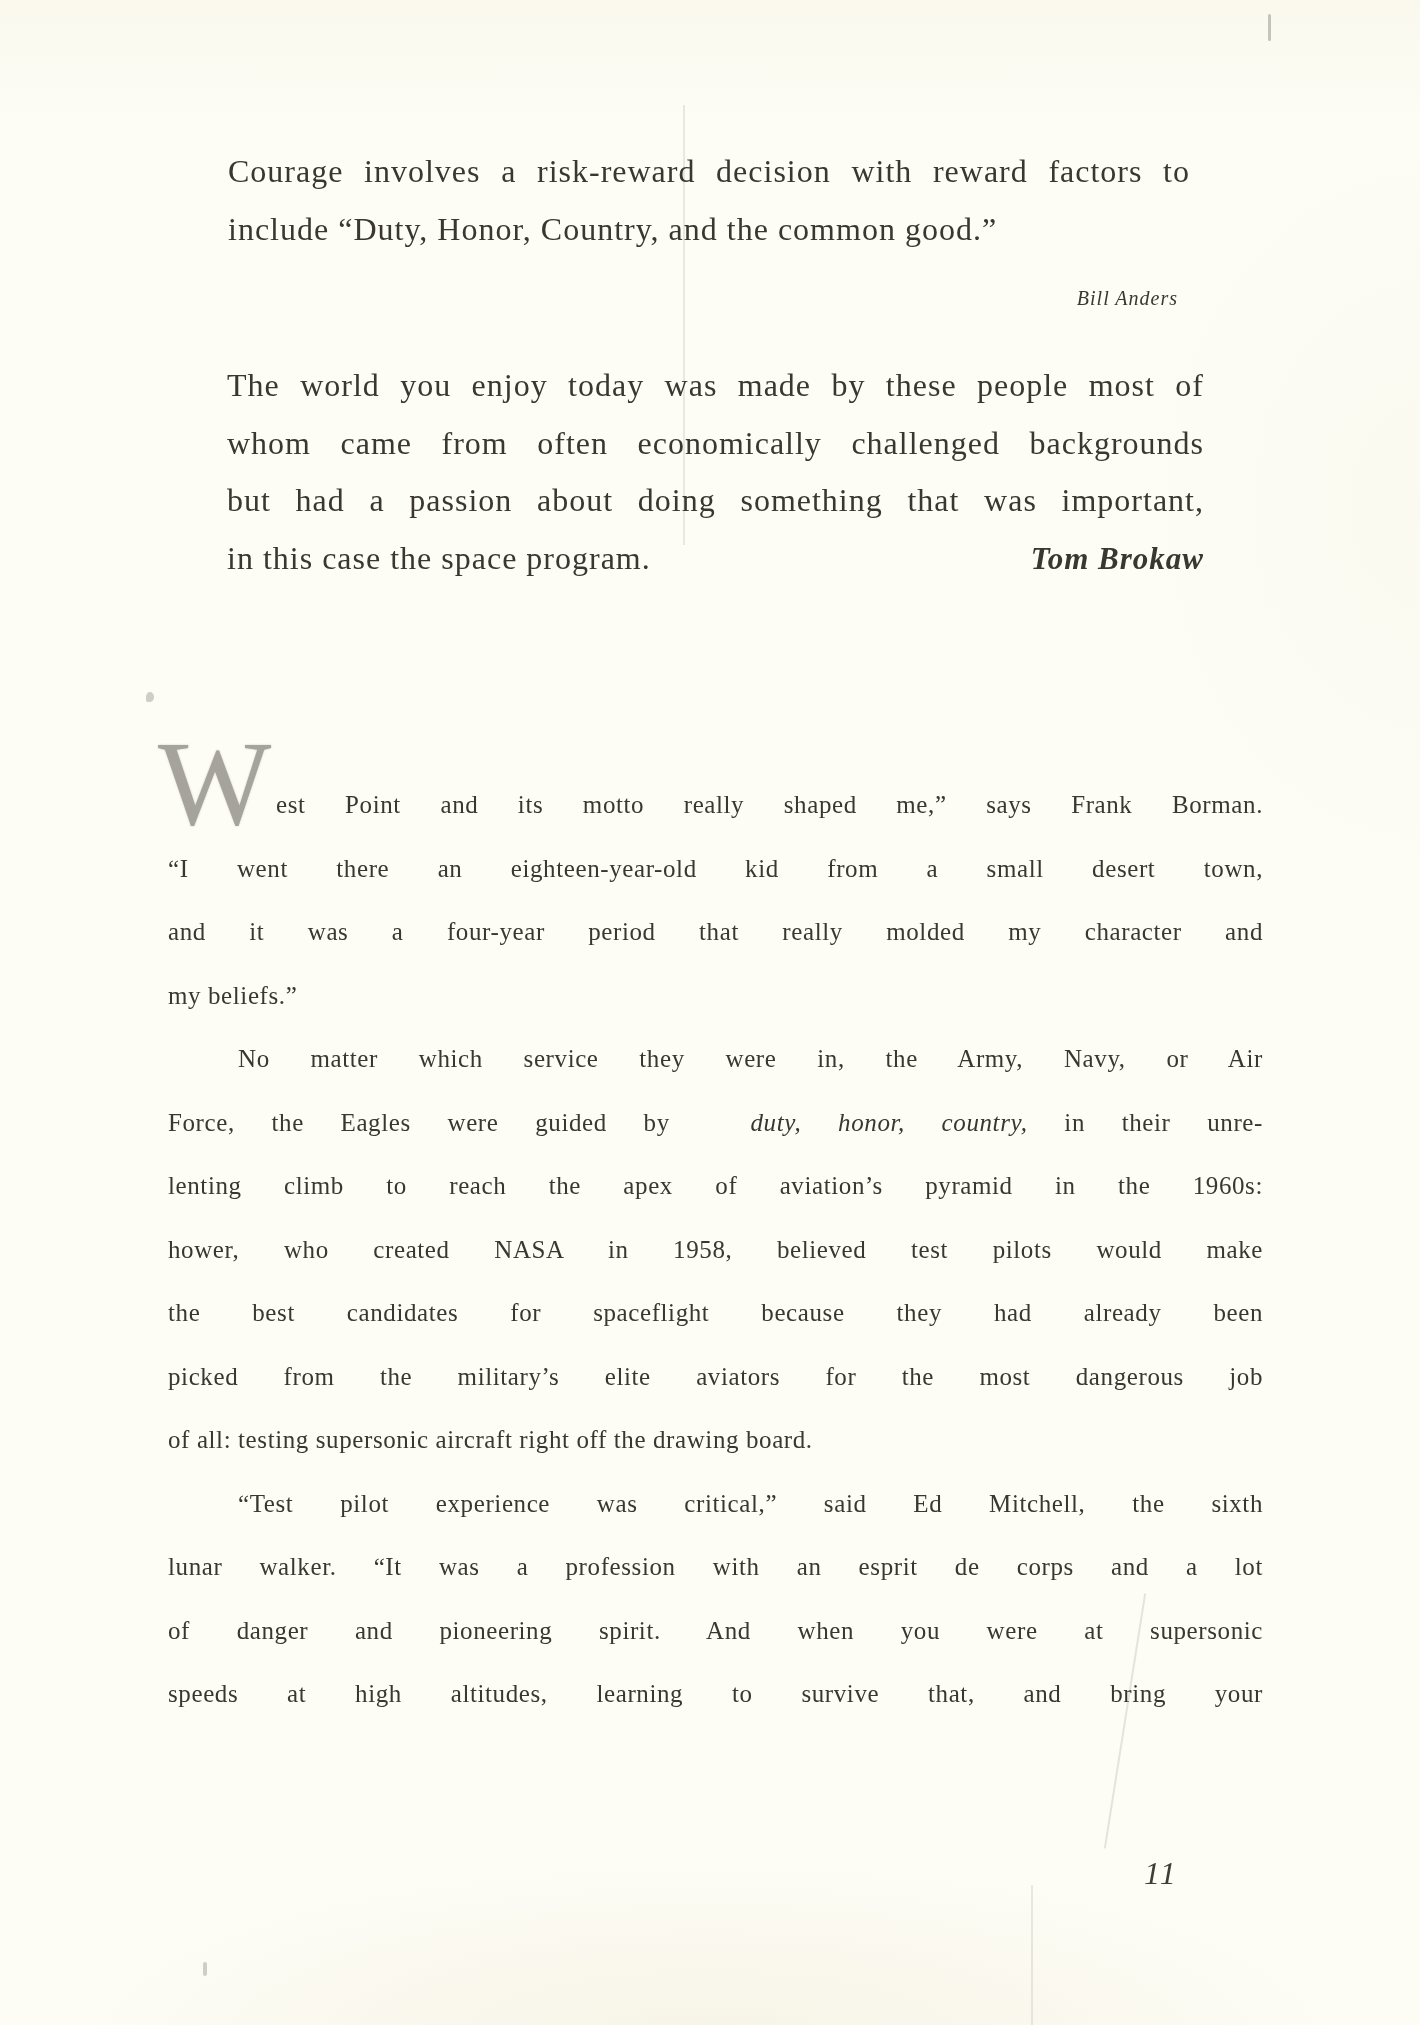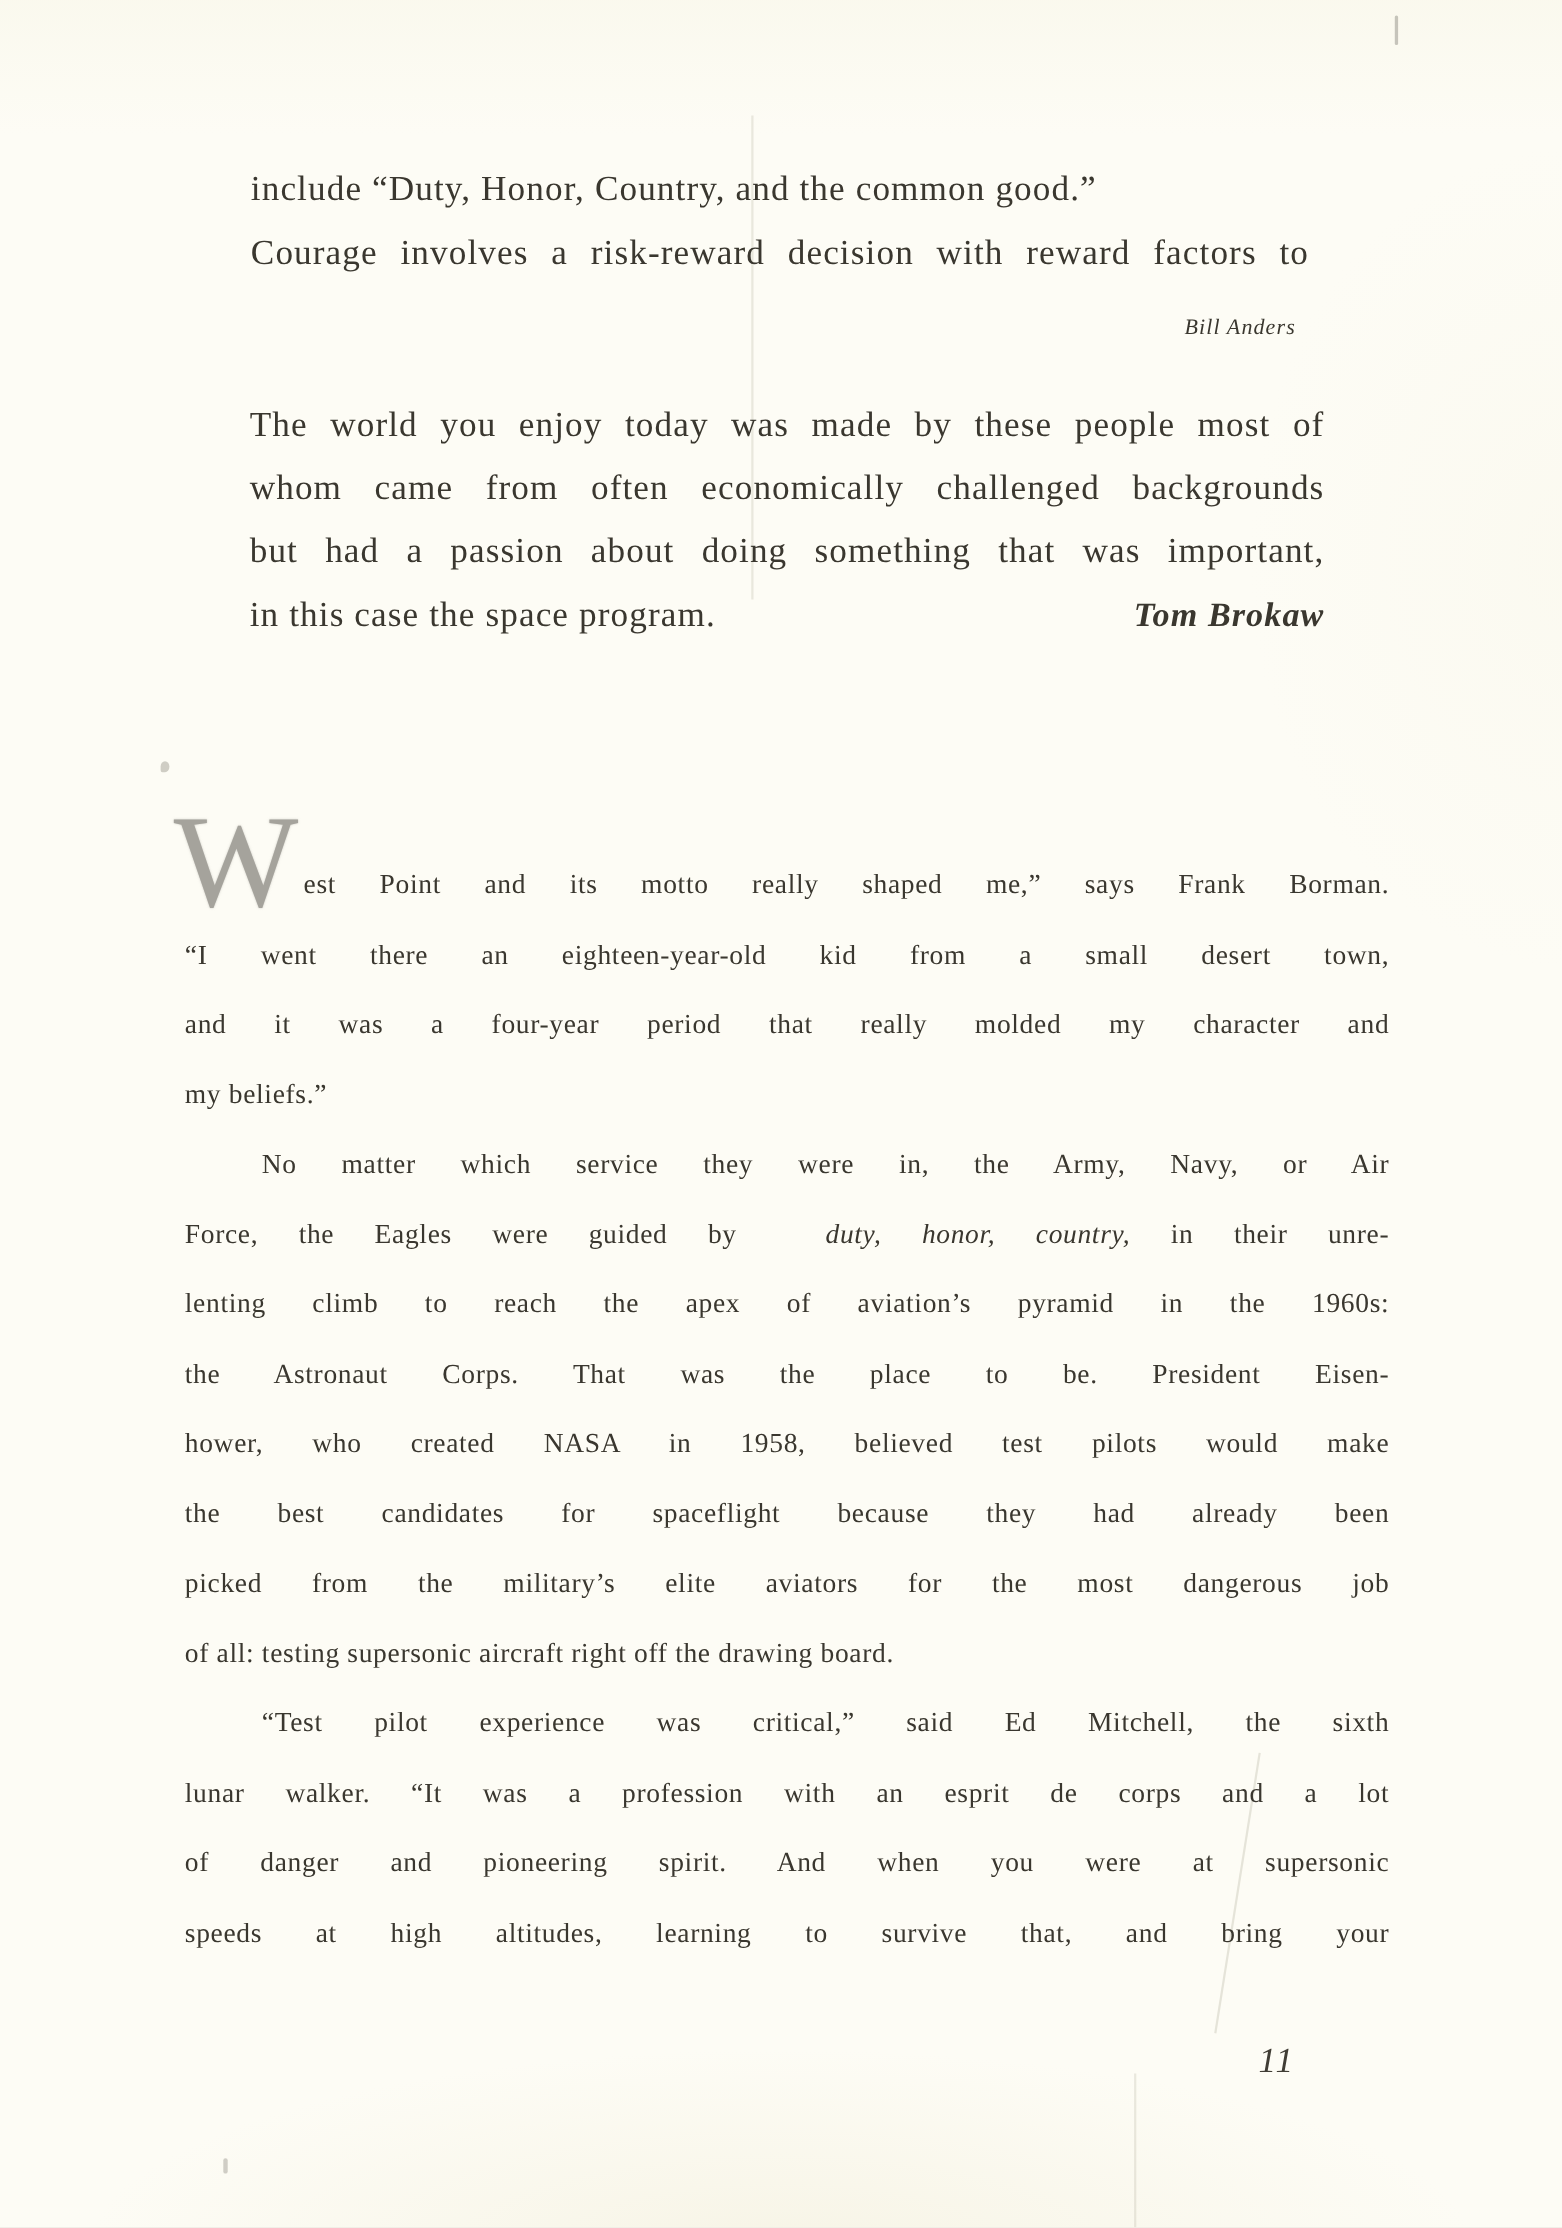--- a/index.html
+++ b/index.html
@@ -87,22 +87,22 @@
 <div class="page">
 
   <div class="artifact crease-v1"></div>
   <div class="artifact tick-tr"></div>
   <div class="artifact crease-diag"></div>
   <div class="artifact crease-v2"></div>
   <div class="artifact speck-1"></div>
   <div class="artifact speck-2"></div>
 
   <section class="epigraph epi-1">
+    <div class="eline just">Courage involves a risk-reward decision with reward factors to</div>
     <div class="eline">include “Duty, Honor, Country, and the common good.”</div>
-    <div class="eline just">Courage involves a risk-reward decision with reward factors to</div>
     <div class="attr-line-1">
       <span class="attribution">Bill Anders</span>
     </div>
   </section>
 
   <section class="epigraph epi-2">
     <div class="eline just">The world you enjoy today was made by these people most of</div>
     <div class="eline just">whom came from often economically challenged backgrounds</div>
     <div class="eline just">but had a passion about doing something that was important,</div>
     <div class="flexline">
@@ -114,21 +114,20 @@
   <div class="dropcap">W</div>
 
   <section class="body-block">
     <div class="bline just first">est Point and its motto really shaped me,” says Frank Borman.</div>
     <div class="bline just">“I went there an eighteen-year-old kid from a small desert town,</div>
     <div class="bline just">and it was a four-year period that really molded my character and</div>
     <div class="bline">my beliefs.”</div>
     <div class="bline just indent">No matter which service they were in, the Army, Navy, or Air</div>
     <div class="bline just"><span>Force, the Eagles were guided by </span><span class="it">duty, honor, country,</span><span> in their unre-</span></div>
     <div class="bline just">lenting climb to reach the apex of aviation’s pyramid in the 1960s:</div>
-    <div class="bline just">the Astronaut Corps. That was the place to be. President Eisen-</div>
     <div class="bline just">hower, who created NASA in 1958, believed test pilots would make</div>
     <div class="bline just">the best candidates for spaceflight because they had already been</div>
     <div class="bline just">picked from the military’s elite aviators for the most dangerous job</div>
     <div class="bline">of all: testing supersonic aircraft right off the drawing board.</div>
     <div class="bline just indent">“Test pilot experience was critical,” said Ed Mitchell, the sixth</div>
     <div class="bline just">lunar walker. “It was a profession with an esprit de corps and a lot</div>
     <div class="bline just">of danger and pioneering spirit. And when you were at supersonic</div>
     <div class="bline just">speeds at high altitudes, learning to survive that, and bring your</div>
   </section>
 

